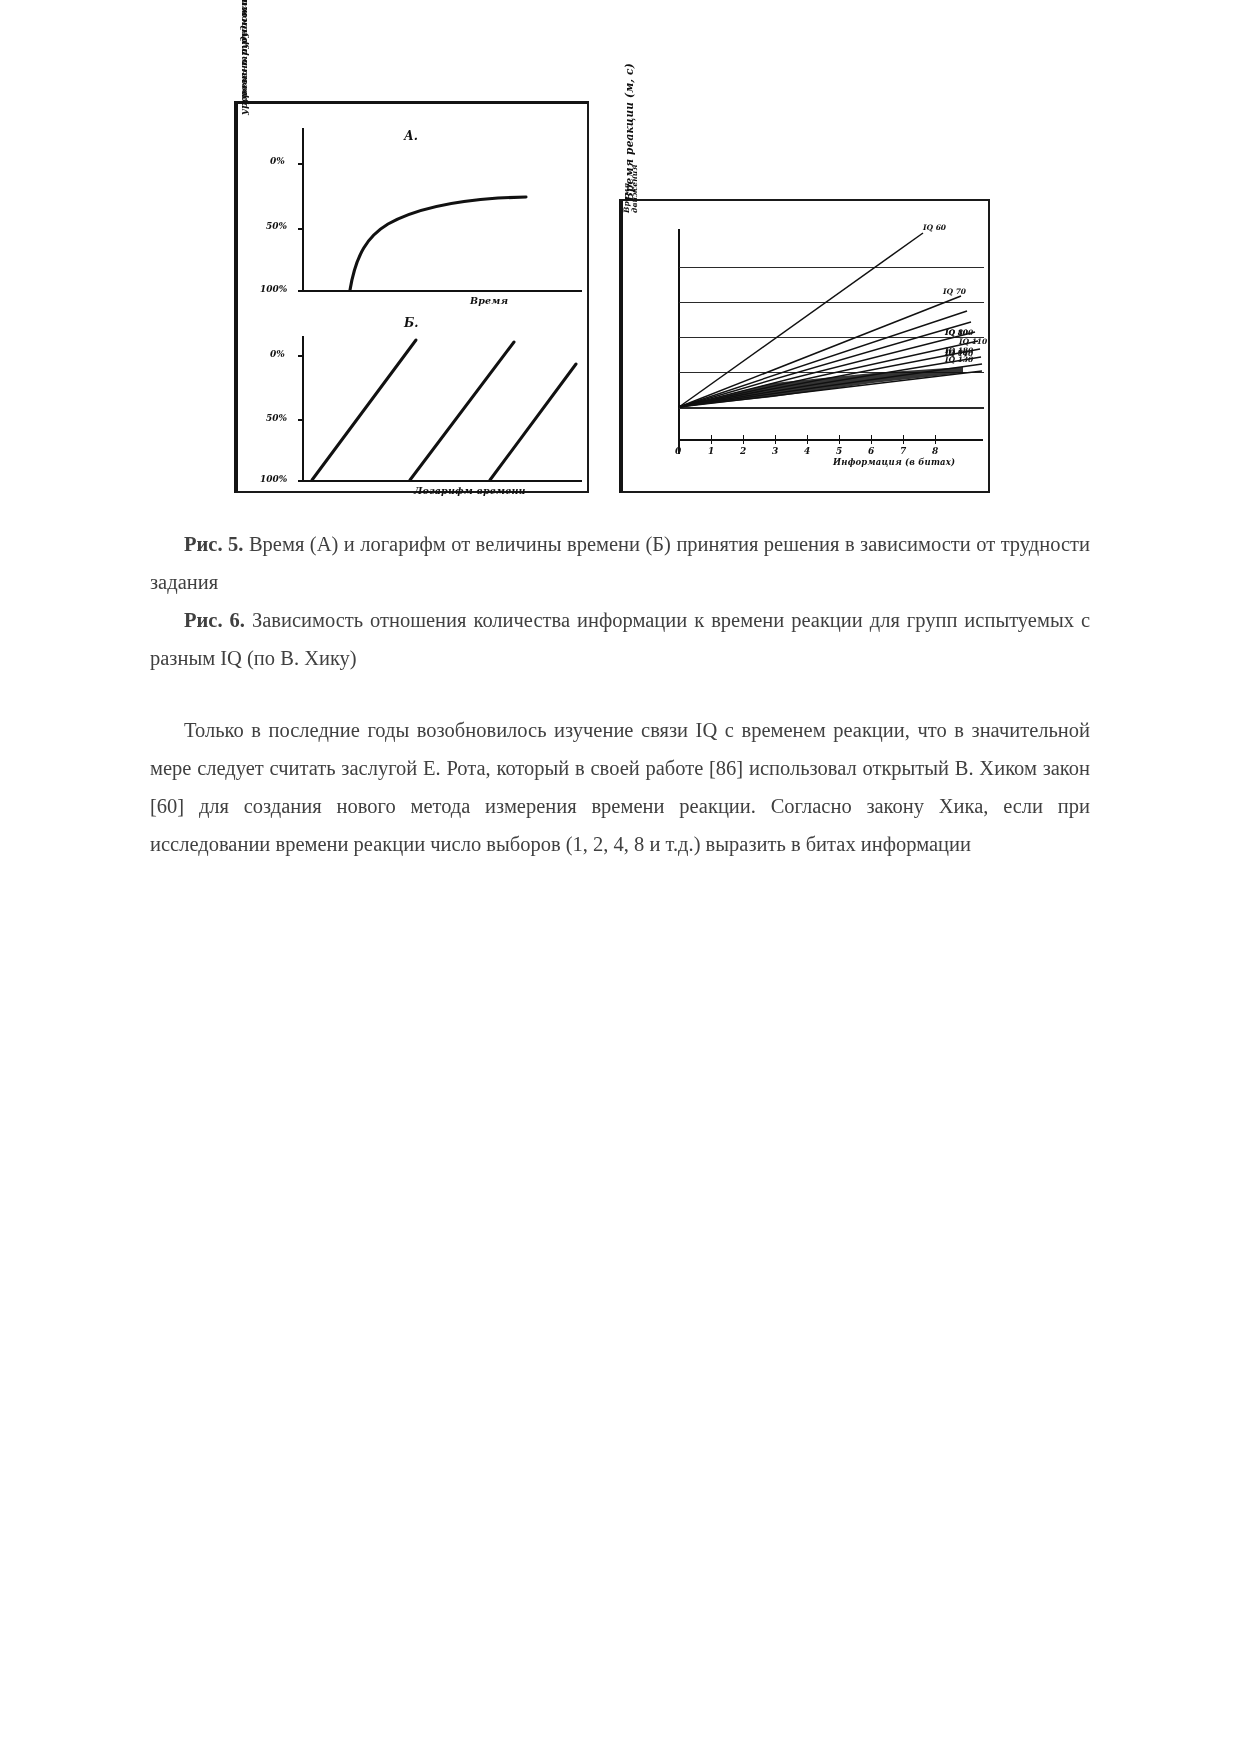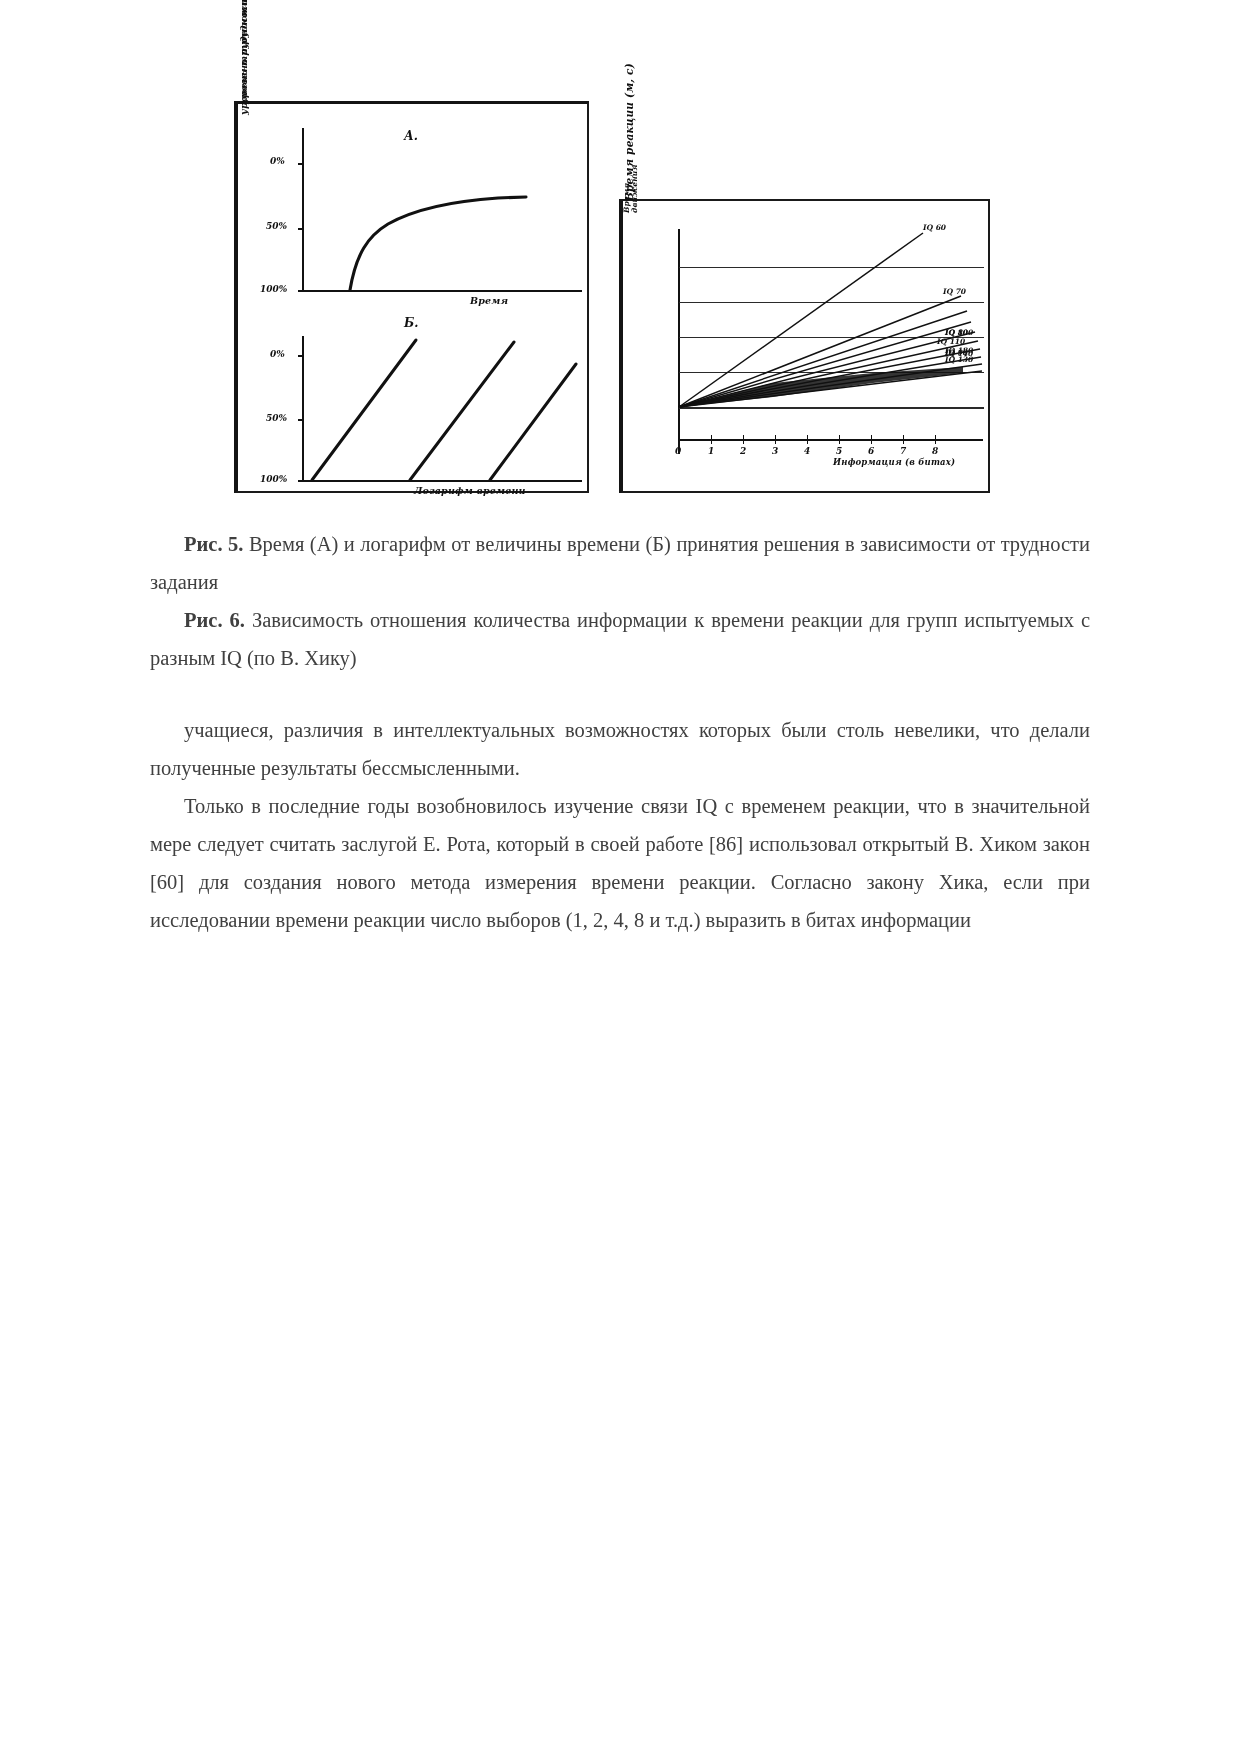--- a/index.html
+++ b/index.html
@@ -183,21 +183,21 @@
         </g>
 
         <path d="M 56 206 L 150 182 L 250 172 L 340 166 L 340 172 L 250 182 L 150 196 Z" fill="#111" opacity="0.85"></path>
       </svg>
 
       <div class="iq-label" style="left:300px;top:22px;">IQ 60</div>
       <div class="iq-label" style="left:320px;top:86px;">IQ 70</div>
       <div class="iq-label" style="left:322px;top:104px;margin-top:23px;">IQ 80</div>
       <div class="iq-label" style="left:322px;top:116px;margin-top:31px;">IQ 90</div>
       <div class="iq-label" style="left:322px;top:127px;">IQ 100</div>
-      <div class="iq-label" style="left:314px;top:136px;">IQ 110</div>
+      <div class="iq-label" style="left:336px;top:136px;">IQ 110</div>
       <div class="iq-label" style="left:322px;top:145px;">IQ 180</div>
       <div class="iq-label" style="left:322px;top:154px;">IQ 130</div>
       <div class="iq-label" style="left:322px;top:148px;text-align:center;">IQ 140</div>
 
       <div class="hand vlabel" style="left:48px;top:252px;font-size:7.5px;line-height:8px;transform:rotate(-90deg);width:70px;white-space:normal;">Время движения</div>
 
       <div class="axis" style="left:56px;top:234px;width:1.4px;height:9px;"></div>
       <div class="axis" style="left:88px;top:234px;width:1.4px;height:9px;"></div>
       <div class="axis" style="left:120px;top:234px;width:1.4px;height:9px;"></div>
       <div class="axis" style="left:152px;top:234px;width:1.4px;height:9px;"></div>
@@ -225,17 +225,16 @@
 </div>
 
 <div id="text-col">
 
   <p class="para cap indent"><b>Рис. 5.</b><span> Время (А) и логарифм от величины времени (Б) принятия решения в зависимости от трудности задания</span></p>
 
   <p class="para cap indent"><b>Рис. 6.</b><span> Зависимость отношения количества информации к времени реакции для групп испытуемых с разным IQ (по В. Хику)</span></p>
 
   <div class="gap"></div>
 
-  <p class="para indent">учащиеся, различия в интеллектуальных возможностях которых были столь невелики, что делали полученные результаты бессмысленными.</p>
 
   <p class="para indent">Только в последние годы возобновилось изучение связи IQ с временем реакции, что в значительной мере следует считать заслугой Е. Рота, который в своей работе [86] использовал открытый В. Хиком закон [60] для создания нового метода измерения времени реакции. Согласно закону Хика, если при исследовании времени реакции число выборов (1, 2, 4, 8 и т.д.) выразить в битах информации</p>
 
 </div>
 
 </body></html>

